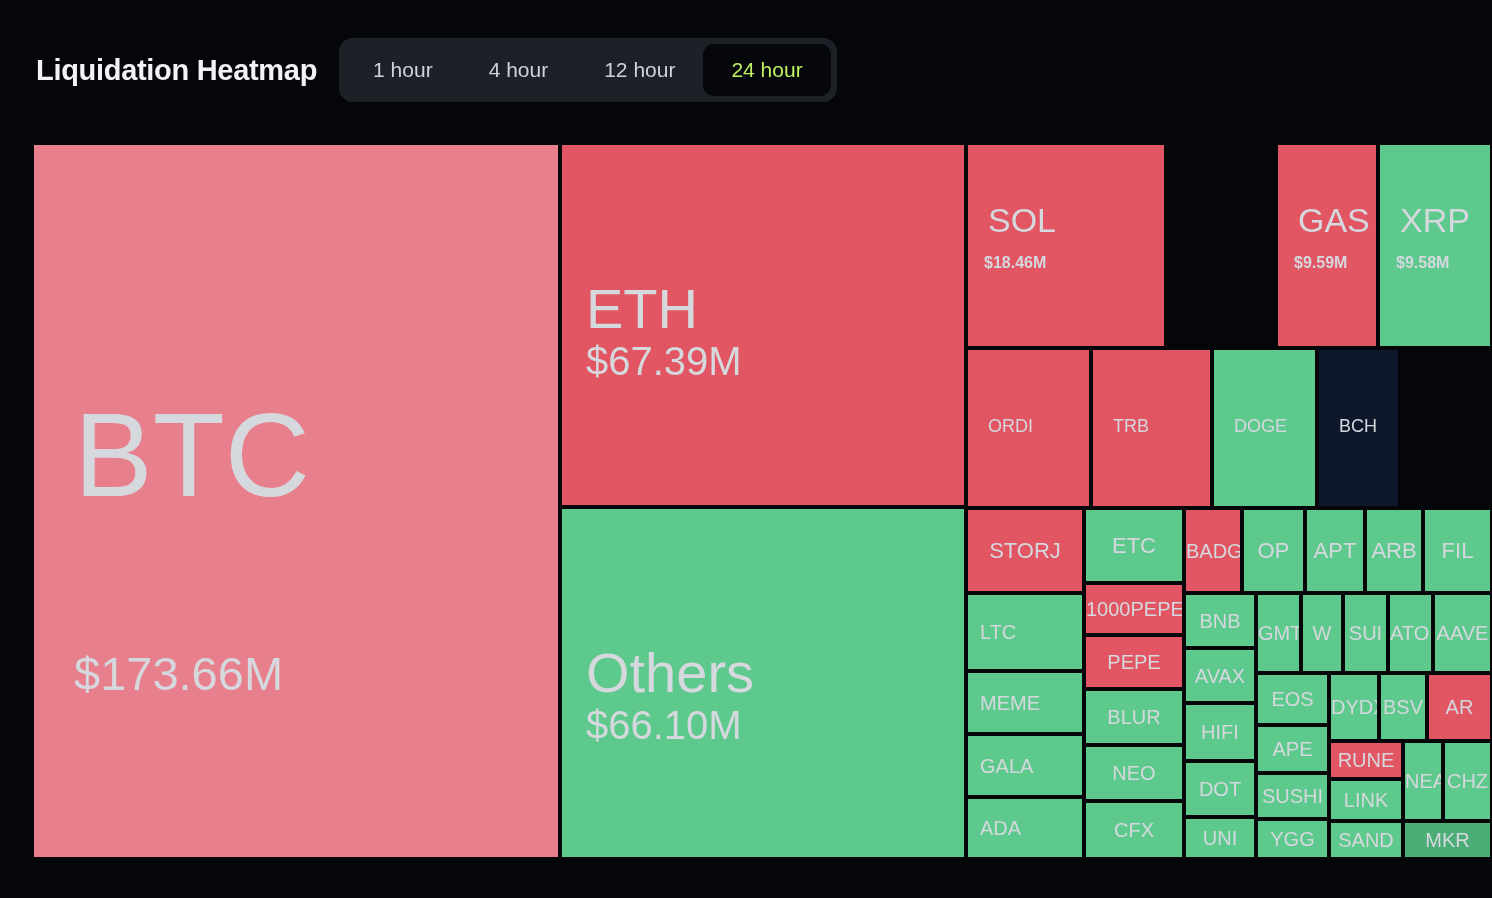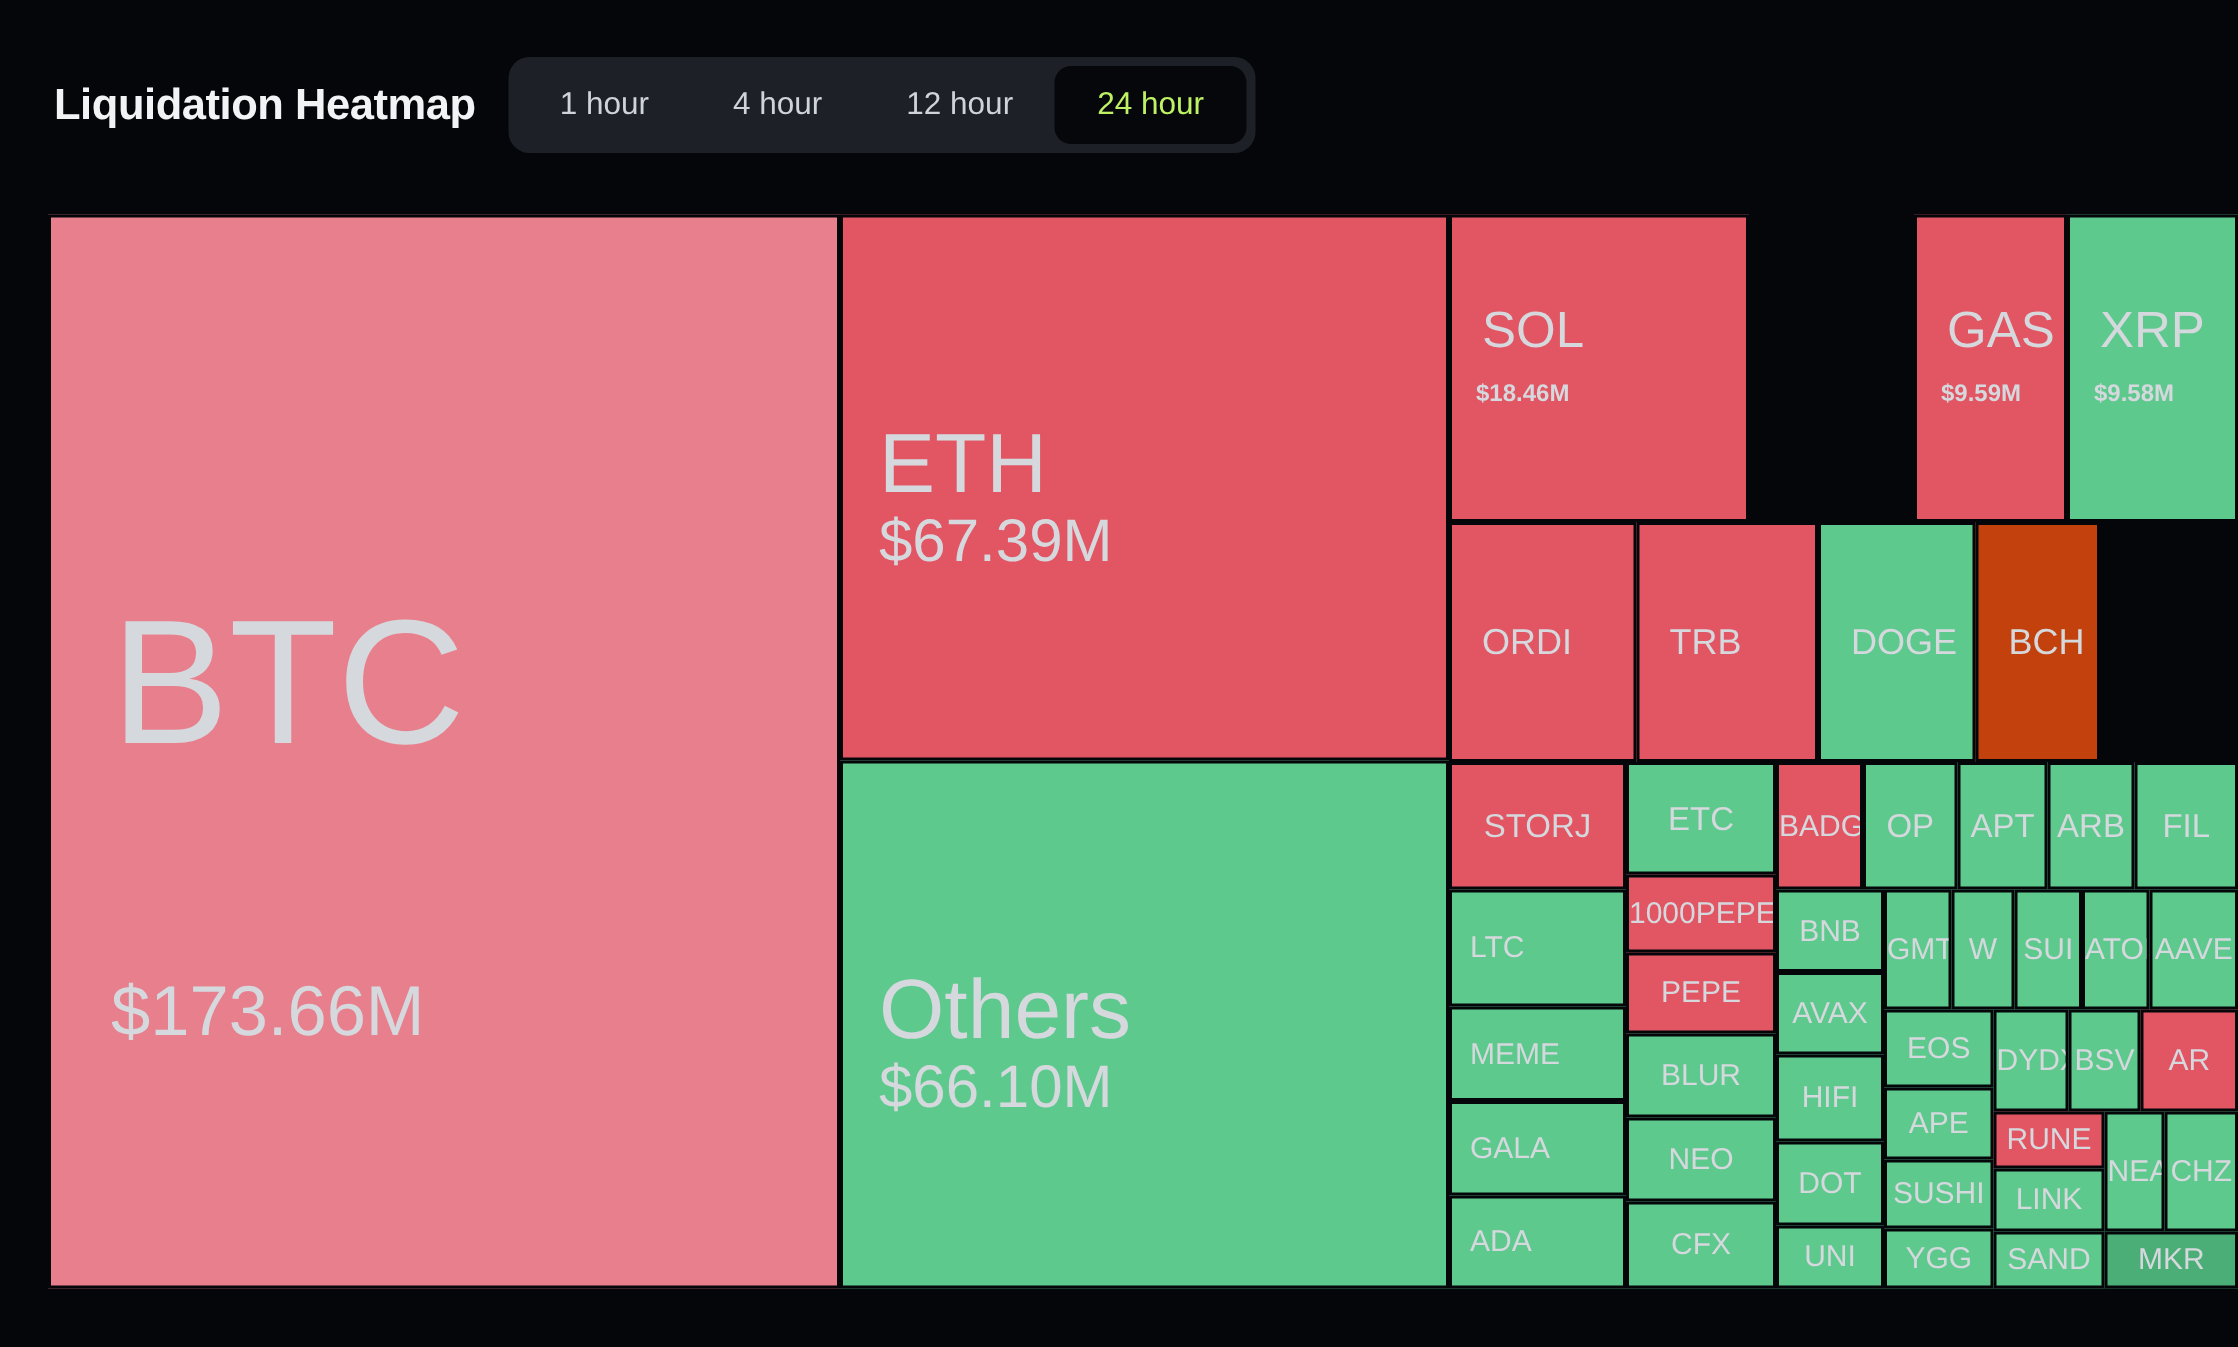--- a/index.html
+++ b/index.html
@@ -112,21 +112,21 @@
   
   .sz-xl .sym { left: 40px; top: 50%; transform: translateY(-105px); font-size: 118px; }
   .sz-xl .val { left: 40px; bottom: 160px; font-size: 47px; font-weight: 500; }
 
   .sz-lg .sym { left: 24px; top: 96px; font-size: 56px; margin-top: 40px; }
   .sz-lg .val { left: 24px; top: 196px; font-size: 40px; font-weight: 500; }
 
   .sz-md .sym { left: 20px; top: 58px; font-size: 34px; }
   .sz-md .val { left: 16px; top: 110px; font-size: 16px; font-weight: bold; }
 
-  .sz-sm .sym { left: 20px; top: 50%; transform: translateY(-11px); font-size: 24px; }
+  .sz-sm .sym { left: 20px; top: 50%; transform: translateY(-11px); font-size: 18px; }
   .sz-xs .sym { left: 12px; top: 50%; transform: translateY(-10px); font-size: 20px; }
 
   .sz-ctr .sym {
     left: 0; right: 0; top: 50%; transform: translateY(-11px);
     text-align: center; font-size: 22px;
   }
   .sz-ctr-s .sym {
     left: 0; right: 0; top: 50%; transform: translateY(-10px);
     text-align: center; font-size: 20px;
   }
@@ -177,21 +177,21 @@
       </div>
       <div class="tile sz-sm" style="left: 934px; top: 205px; width: 125px; height: 160px; background: rgb(226, 85, 99);">
         <span class="sym">ORDI</span>
       </div>
       <div class="tile sz-sm" style="left: 1059px; top: 205px; width: 121px; height: 160px; background: rgb(226, 85, 99);">
         <span class="sym">TRB</span>
       </div>
       <div class="tile sz-sm" style="left: 1180px; top: 205px; width: 105px; height: 160px; background: rgb(93, 201, 141);">
         <span class="sym">DOGE</span>
       </div>
-      <div class="tile sz-sm" style="left: 1285px; top: 205px; width: 83px; height: 160px; background: #c2410c;">
+      <div class="tile sz-sm" style="left: 1285px; top: 205px; width: 83px; height: 160px; background: #0f172a;">
         <span class="sym">BCH</span>
       </div>
       <div class="tile sz-ctr" style="left: 934px; top: 365px; width: 118px; height: 85px; background: rgb(226, 85, 99);">
         <span class="sym">STORJ</span>
       </div>
       <div class="tile sz-ctr" style="left: 1052px; top: 365px; width: 100px; height: 75px; background: rgb(93, 201, 141);">
         <span class="sym">ETC</span>
       </div>
       <div class="tile sz-ctr-s" style="left: 1152px; top: 365px; width: 58px; height: 85px; background: rgb(226, 85, 99);">
         <span class="sym">BADGER</span>

